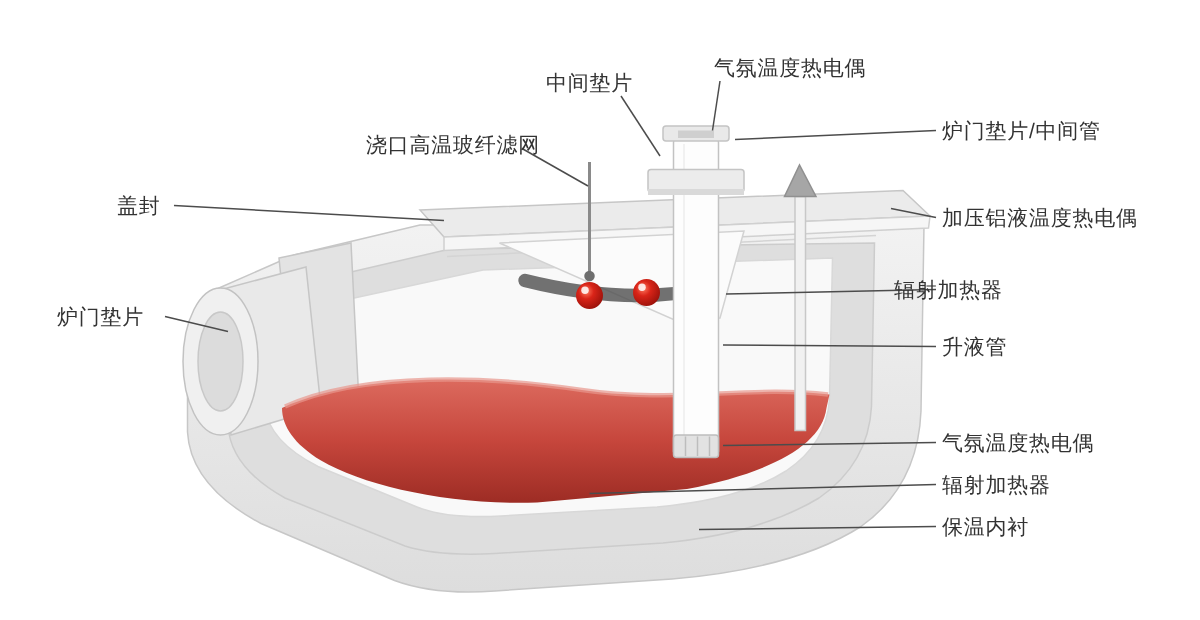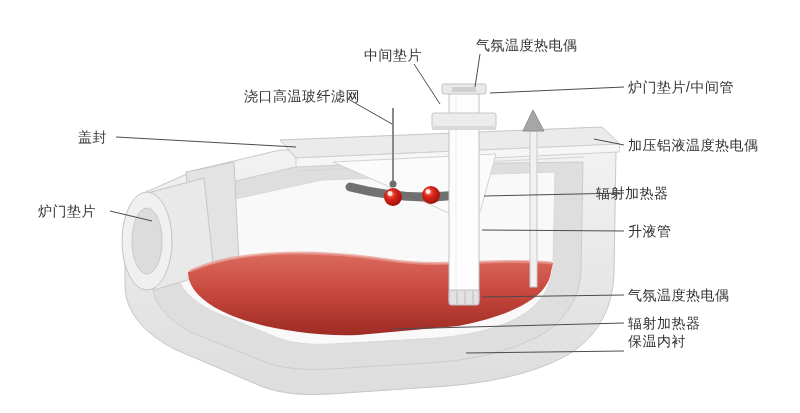--- a/index.html
+++ b/index.html
@@ -131,15 +131,15 @@
   <div class="label" style="left:448px; top:37px">气氛温度热电偶</div>
   <div class="label" style="left:216px; top:88px">浇口高温玻纤滤网</div>
   <div class="label" style="left:600px; top:79px">炉门垫片/中间管</div>
   <div class="label" style="left:50px; top:129px">盖封</div>
   <div class="label" style="left:600px; top:137px">加压铝液温度热电偶</div>
   <div class="label" style="left:10px; top:203px">炉门垫片</div>
   <div class="label" style="left:568px; top:185px">辐射加热器</div>
   <div class="label" style="left:600px; top:223px">升液管</div>
   <div class="label" style="left:600px; top:287px">气氛温度热电偶</div>
   <div class="label" style="left:600px; top:315px">辐射加热器</div>
-  <div class="label" style="left:600px; top:333px">保温内衬</div>
+  <div class="label" style="left:600px; top:343px">保温内衬</div>
 
 </div>
 
 </body></html>

